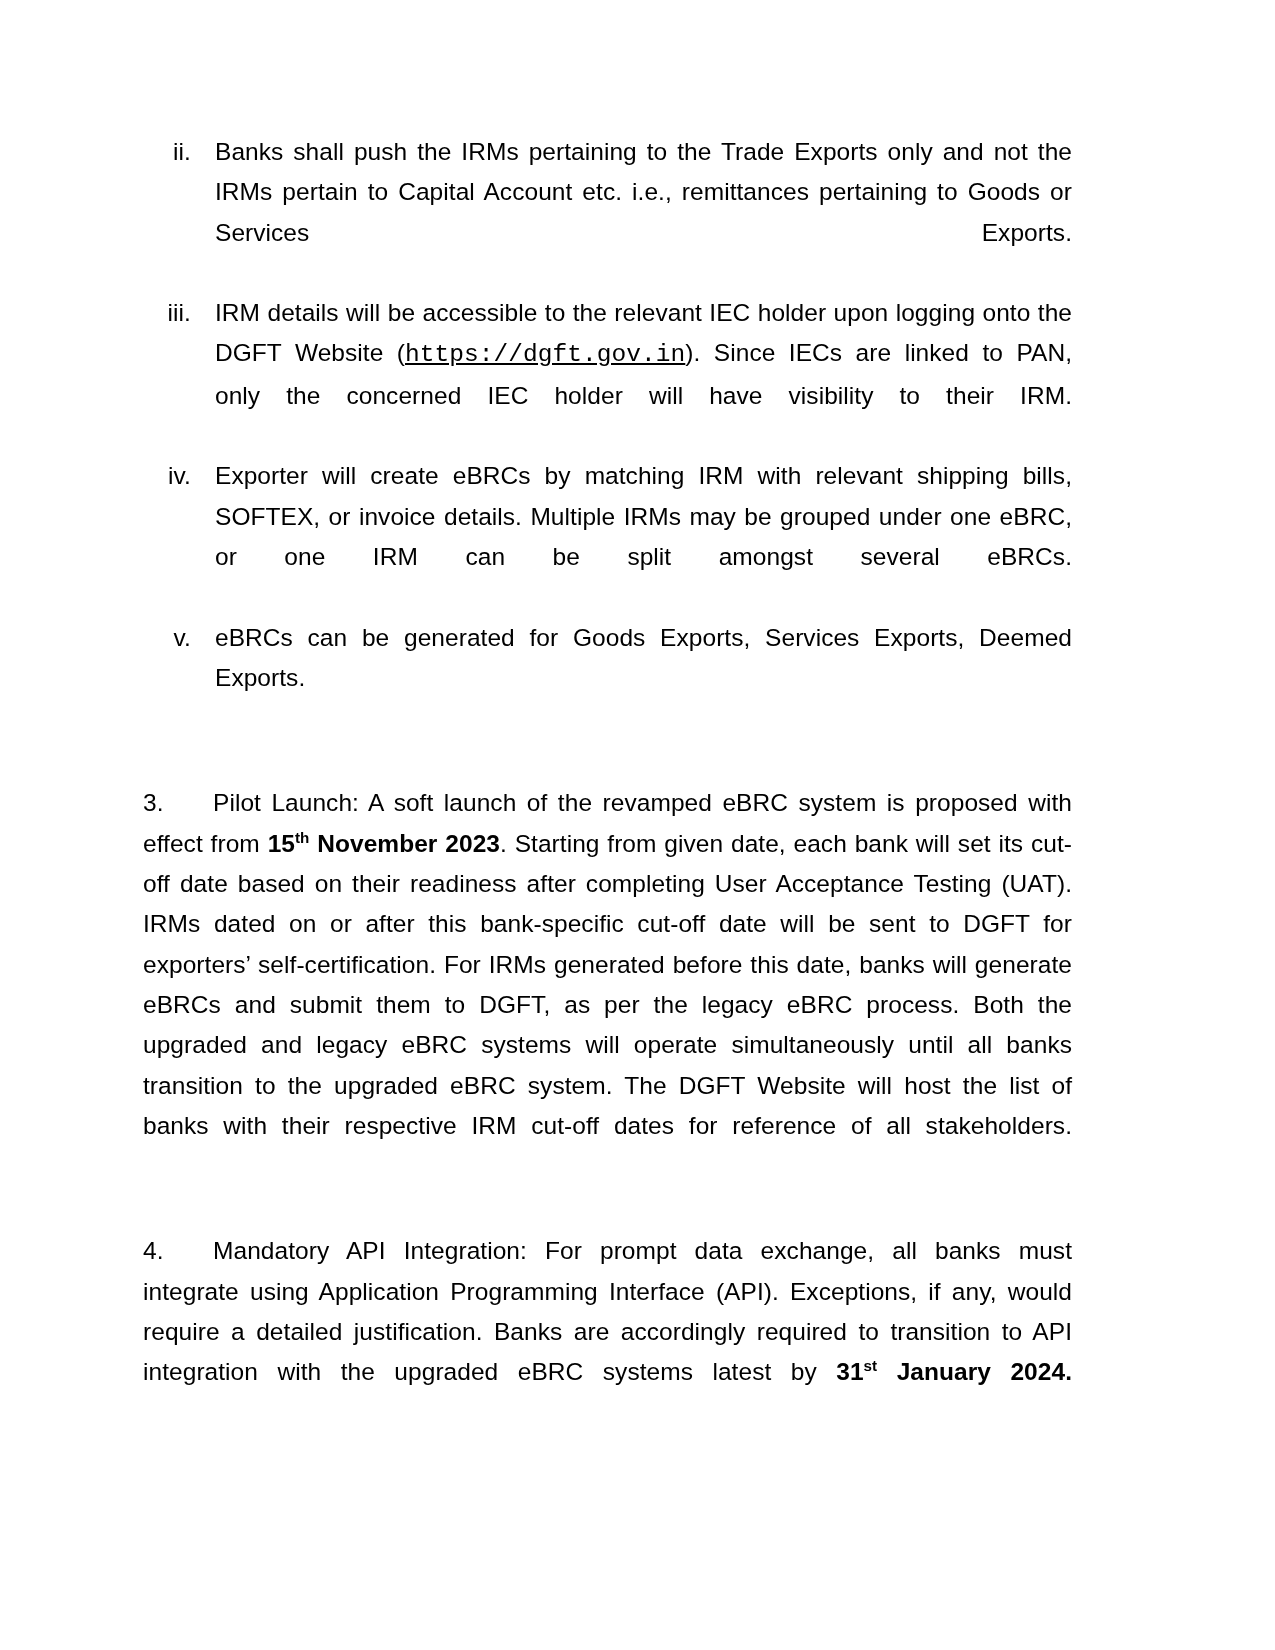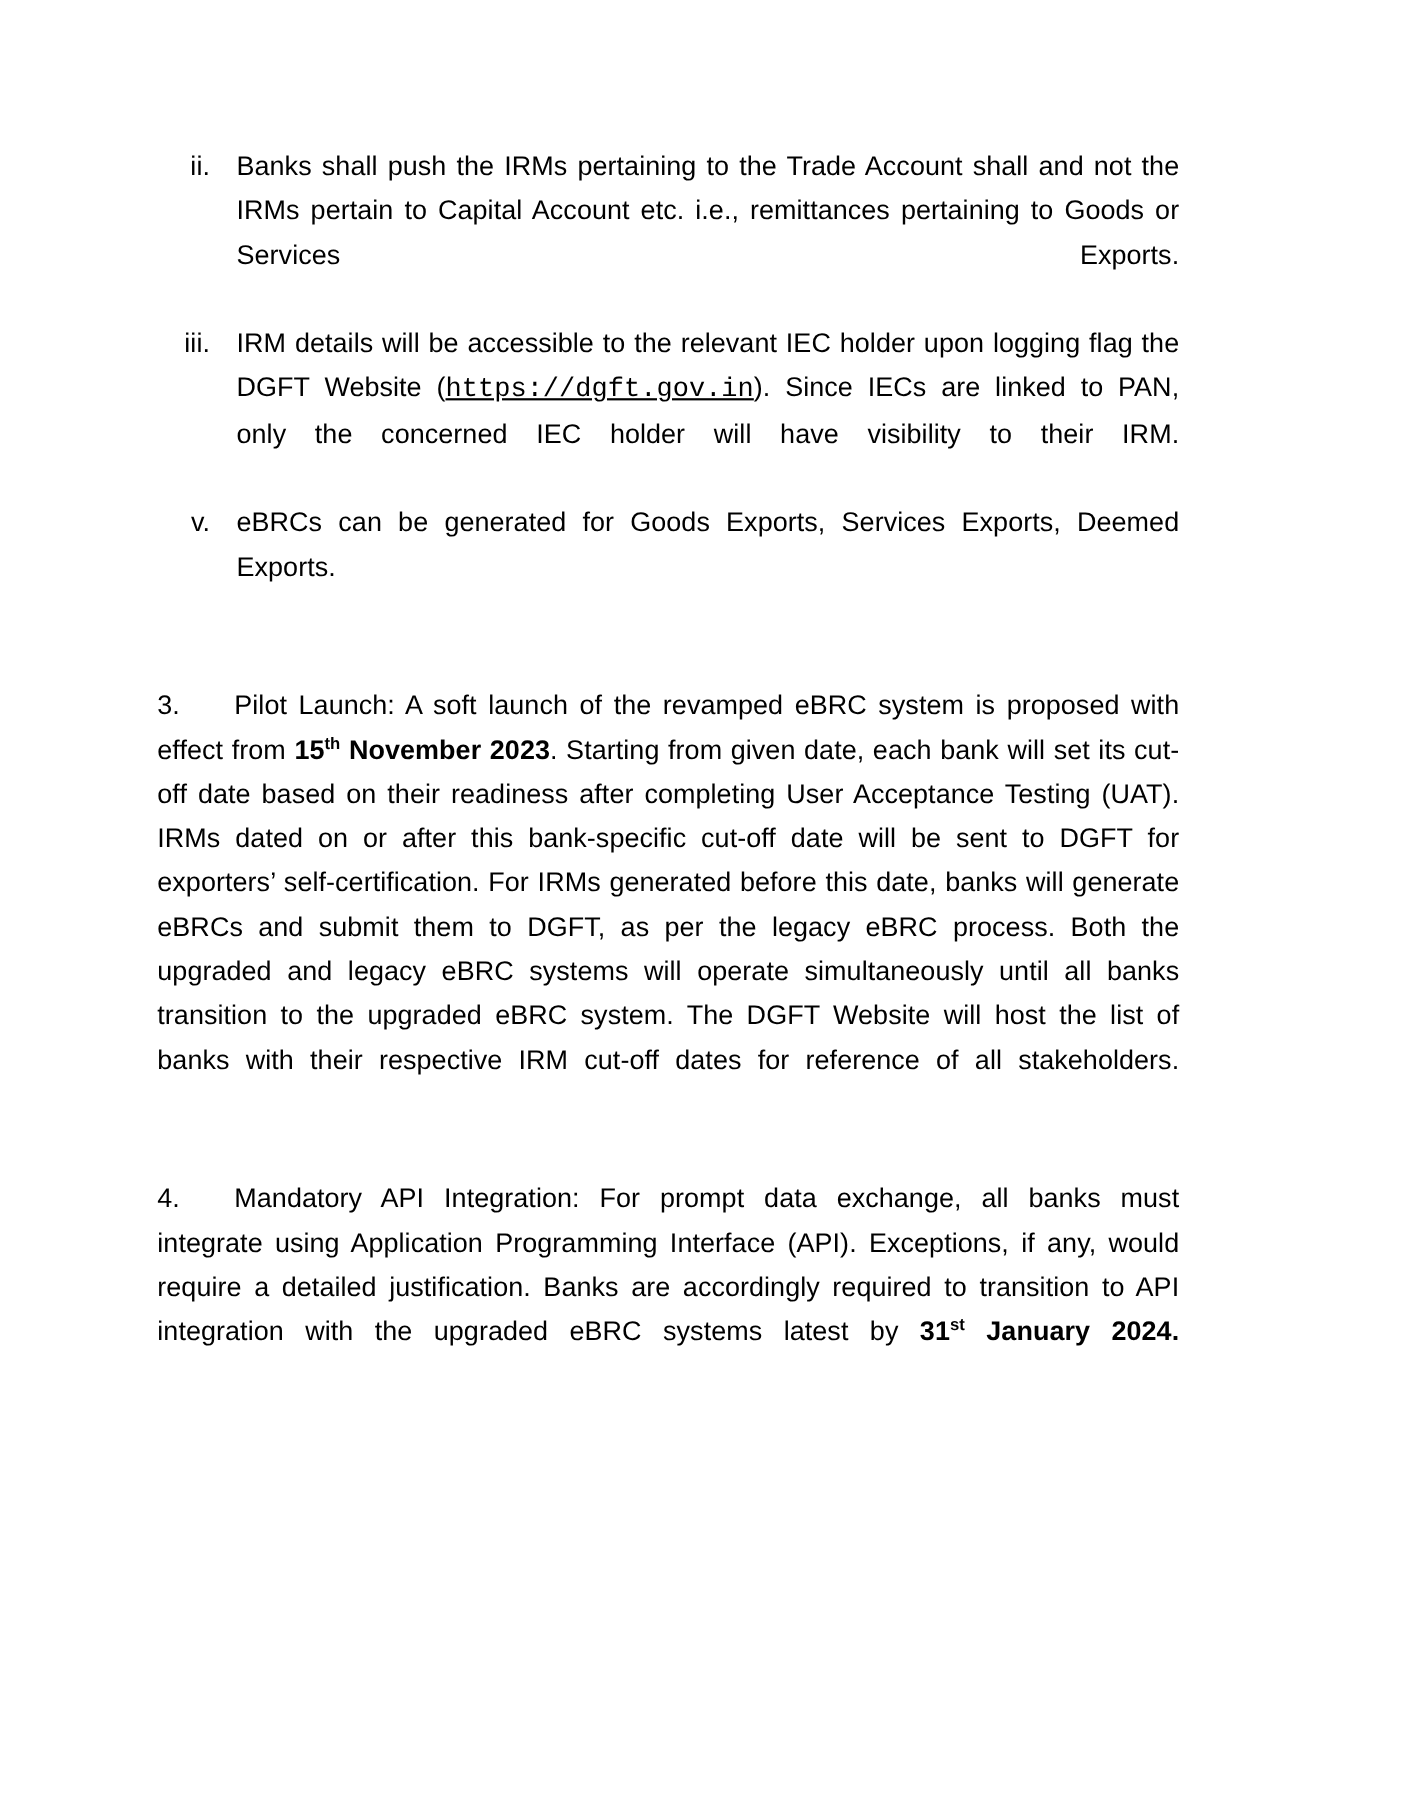--- a/index.html
+++ b/index.html
@@ -103,28 +103,32 @@
 </head>
 <body>
 
 <div class="page">
   <div class="content">
 
     <ol class="roman-list">
 
       <li class="roman-item">
         <span class="roman-marker">ii.</span>
-        <div class="roman-text">Banks shall push the IRMs pertaining to the Trade Account shall and not the IRMs pertain to Capital Account etc. i.e., remittances pertaining to Goods or Services Exports.</div>
+        <div class="roman-text">Banks shall push the IRMs pertaining to the Trade Exports only and not the IRMs pertain to Capital Account etc. i.e., remittances pertaining to Goods or Services Exports.</div>
       </li>
 
       <li class="roman-item">
         <span class="roman-marker">iii.</span>
-        <div class="roman-text"><span>IRM details will be accessible to the relevant IEC holder upon logging flag the DGFT Website (</span><a class="url-link" href="#">https://dgft.gov.in</a><span>). Since IECs are linked to PAN, only the concerned IEC holder will have visibility to their IRM.</span></div>
+        <div class="roman-text"><span>IRM details will be accessible to the relevant IEC holder upon logging onto the DGFT Website (</span><a class="url-link" href="#">https://dgft.gov.in</a><span>). Since IECs are linked to PAN, only the concerned IEC holder will have visibility to their IRM.</span></div>
       </li>
 
+      <li class="roman-item">
+        <span class="roman-marker">iv.</span>
+        <div class="roman-text">Exporter will create eBRCs by matching IRM with relevant shipping bills, SOFTEX, or invoice details. Multiple IRMs may be grouped under one eBRC, or one IRM can be split amongst several eBRCs.</div>
+      </li>
 
       <li class="roman-item">
         <span class="roman-marker">v.</span>
         <div class="roman-text">eBRCs can be generated for Goods Exports, Services Exports, Deemed Exports.</div>
       </li>
 
 
 
     </ol>
 

